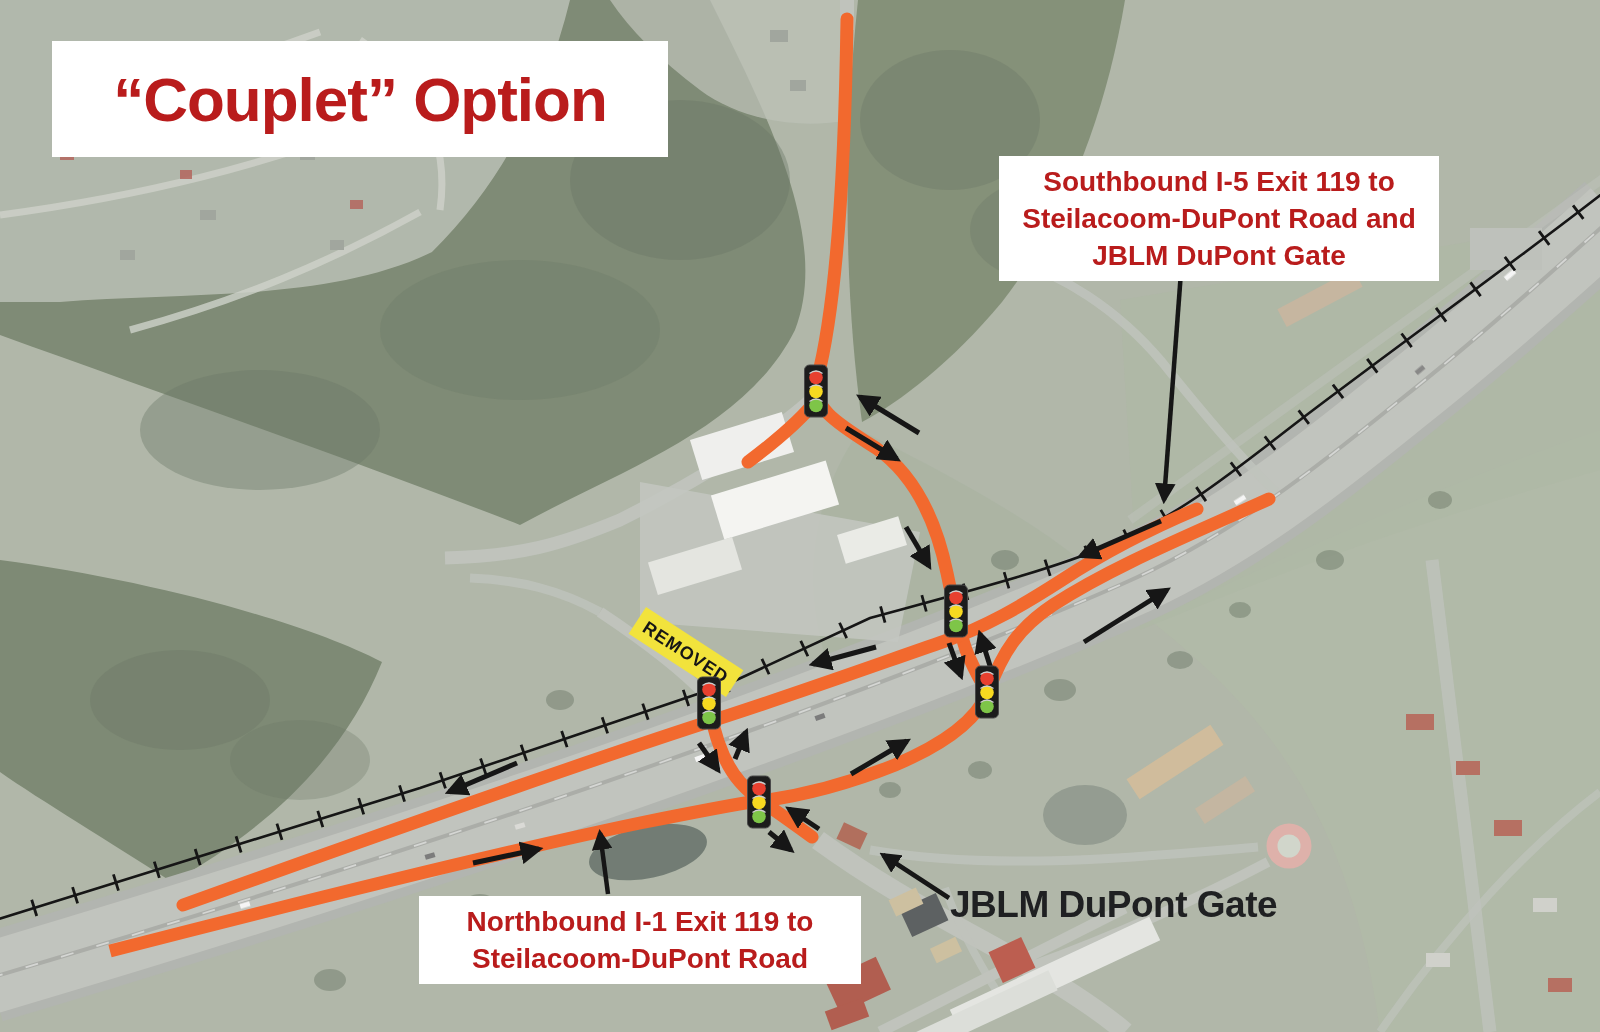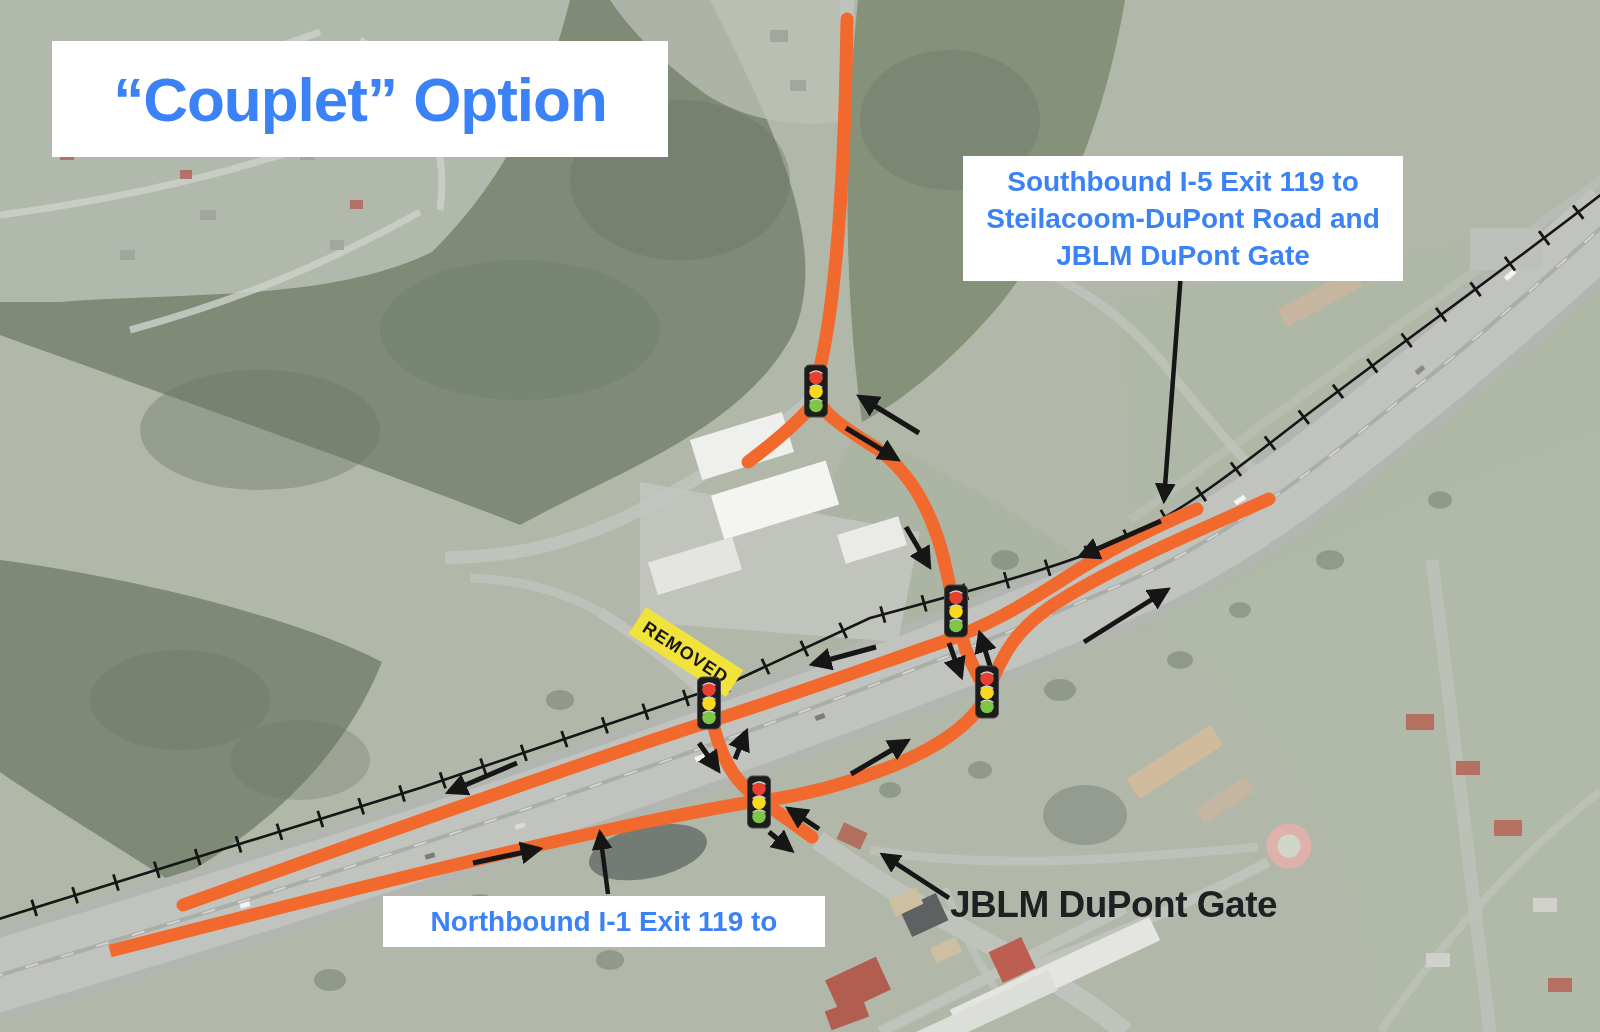--- a/index.html
+++ b/index.html
@@ -1,22 +1,22 @@
 <!DOCTYPE html>
 <html><head>
 <meta charset="utf-8">
 <style>
   html,body{margin:0;padding:0;background:#777;}
   #stage{position:relative;width:1600px;height:1032px;overflow:hidden;
          font-family:"Liberation Sans","DejaVu Sans",sans-serif;background:#a9b0a2;}
   #map{position:absolute;left:0;top:0;}
-  .box{position:absolute;background:#ffffff;color:#3b82f6;font-weight:bold;text-align:center;}
+  .box{position:absolute;background:#ffffff;color:#b91c1c;font-weight:bold;text-align:center;}
   .title{left:52px;top:41px;width:616px;height:116px;display:flex;align-items:center;
          justify-content:center;font-size:62px;letter-spacing:-1px;}
-  .callout{font-size:28px;line-height:37px;padding:7px 6px;}
+  .callout{font-size:28px;line-height:37px;padding:7px 6px;margin-left:36px;}
   #sb{left:963px;top:156px;width:428px;}
   #nb{left:383px;top:896px;width:430px;}
   .gate-label{position:absolute;left:950px;top:884px;font-size:37px;font-weight:bold;
               color:#1f2022;letter-spacing:-0.5px;}
 </style>
 </head>
 <body>
 
 <div id="stage">
 
@@ -246,17 +246,18 @@
 <div class="box title">“Couplet” Option</div>
 
 <div class="box callout" id="sb">
   <div>Southbound I-5 Exit 119 to</div>
   <div>Steilacoom-DuPont Road and</div>
   <div>JBLM DuPont Gate</div>
 </div>
 
 <div class="box callout" id="nb">
   <div>Northbound I-1 Exit 119 to</div>
+  <div>Steilacoom-DuPont Road</div>
 </div>
 
 <div class="gate-label">JBLM DuPont Gate</div>
 
 </div>
 
 </body></html>

